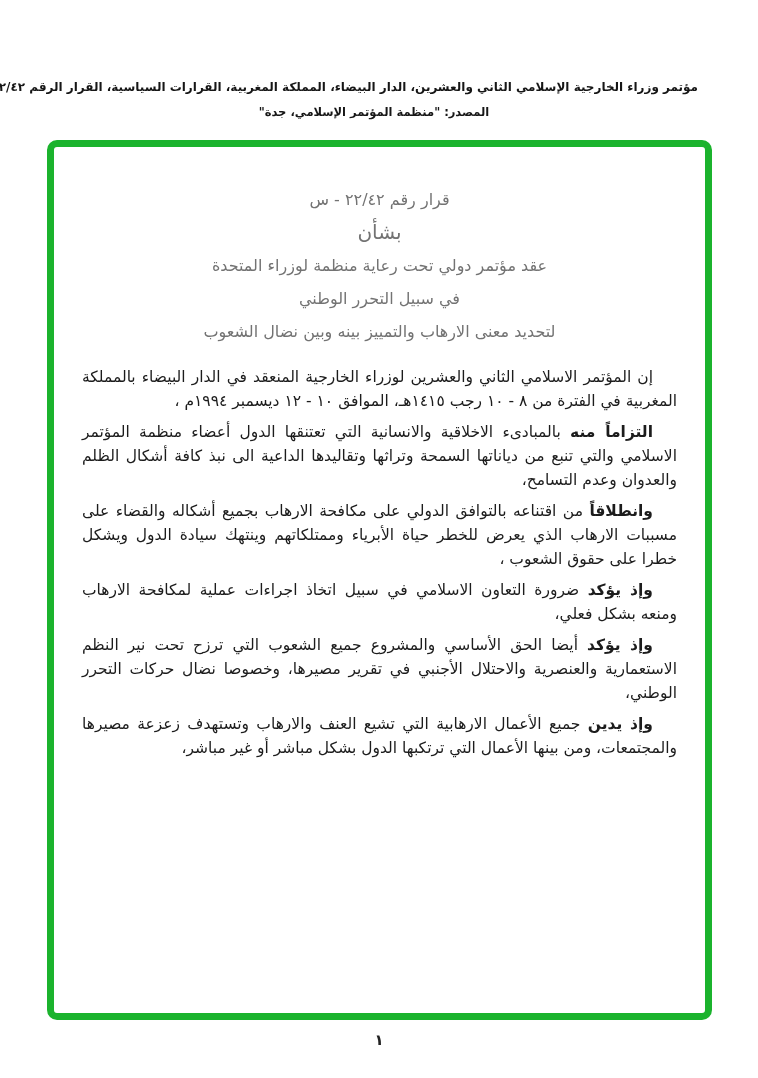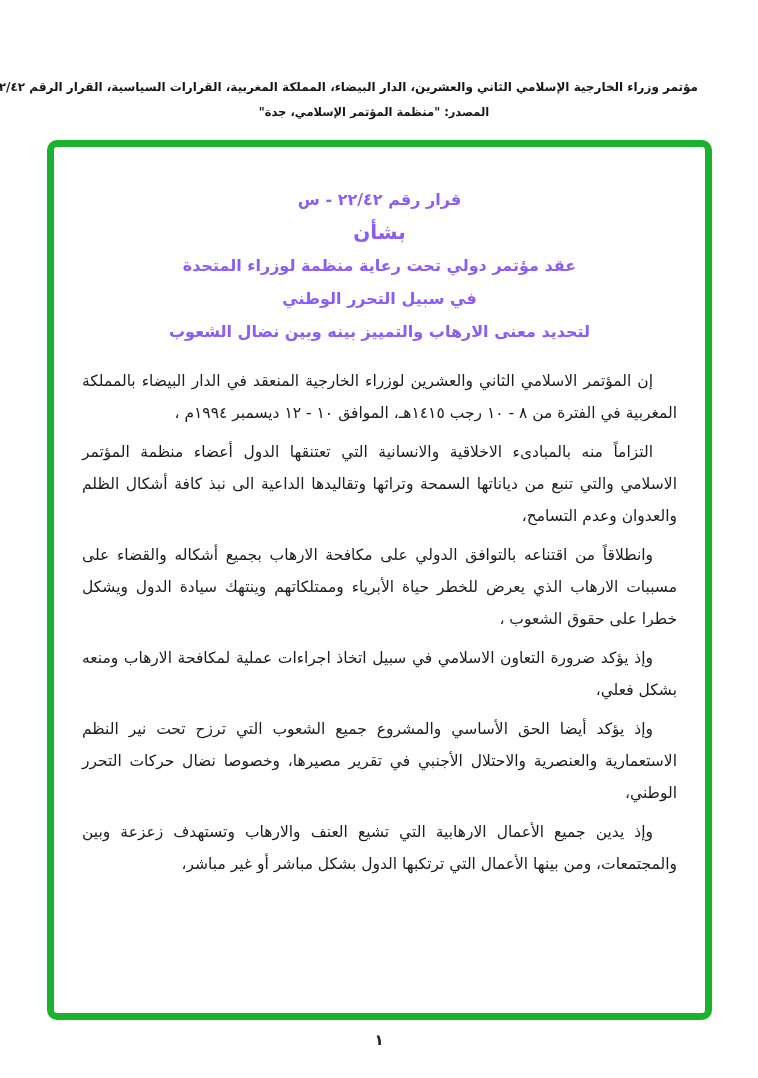--- a/index.html
+++ b/index.html
@@ -38,38 +38,38 @@
     width:665px;height:880px;
     box-sizing:border-box;
     border:7px solid #1bb32d;
     border-radius:10px;
     padding:36px 28px 0 28px;
     direction:rtl;
     background:#ffffff;
   }
   .doc-title{
     text-align:center;
-    font-weight:bold;
+    font-weight:normal;
     font-size:16px;
     line-height:33px;
-    color:#8b5cf6;
+    color:#737373;
   }
   .doc-title .t-sub{font-size:20px;}
   .doc-body{
     margin-top:17px;
     font-size:15.5px;
-    line-height:32px;
+    line-height:24px;
     text-align:justify;
     color:#1c1c1c;
   }
   .doc-body p{
     margin:0 0 7px 0;
     text-indent:24px; 
   }
-  .lead{font-weight:normal;}
+  .lead{font-weight:bold;}
   .page-number{
     position:absolute;
     top:1031px;left:0;right:0;
     text-align:center;
     font-size:15px;
     font-weight:bold;
     color:#222222;
   }
 </style>
 </head>
@@ -94,20 +94,20 @@
       <div>في سبيل التحرر الوطني</div>
       <div>لتحديد معنى الارهاب والتمييز بينه وبين نضال الشعوب</div>
     </div>
 
     <div class="doc-body">
       <p><span class="lead"></span><span>إن المؤتمر الاسلامي الثاني والعشرين لوزراء الخارجية المنعقد في الدار البيضاء بالمملكة المغربية في الفترة من ٨ - ١٠ رجب ١٤١٥هـ، الموافق ١٠ - ١٢ ديسمبر ١٩٩٤م ،</span></p>
       <p><span class="lead">التزاماً منه</span><span> بالمبادىء الاخلاقية والانسانية التي تعتنقها الدول أعضاء منظمة المؤتمر الاسلامي والتي تنبع من دياناتها السمحة وتراثها وتقاليدها الداعية الى نبذ كافة أشكال الظلم والعدوان وعدم التسامح،</span></p>
       <p><span class="lead">وانطلاقاً</span><span> من اقتناعه بالتوافق الدولي على مكافحة الارهاب بجميع أشكاله والقضاء على مسببات الارهاب الذي يعرض للخطر حياة الأبرياء وممتلكاتهم وينتهك سيادة الدول ويشكل خطرا على حقوق الشعوب ،</span></p>
       <p><span class="lead">وإذ يؤكد</span><span> ضرورة التعاون الاسلامي في سبيل اتخاذ اجراءات عملية لمكافحة الارهاب ومنعه بشكل فعلي،</span></p>
       <p><span class="lead">وإذ يؤكد</span><span> أيضا الحق الأساسي والمشروع جميع الشعوب التي ترزح تحت نير النظم الاستعمارية والعنصرية والاحتلال الأجنبي في تقرير مصيرها، وخصوصا نضال حركات التحرر الوطني،</span></p>
-      <p><span class="lead">وإذ يدين</span><span> جميع الأعمال الارهابية التي تشيع العنف والارهاب وتستهدف زعزعة وبين والمجتمعات، ومن بينها الأعمال التي ترتكبها الدول بشكل مباشر أو غير مباشر،</span></p>
+      <p><span class="lead">وإذ يدين</span><span> جميع الأعمال الارهابية التي تشيع العنف والارهاب وتستهدف زعزعة مصيرها والمجتمعات، ومن بينها الأعمال التي ترتكبها الدول بشكل مباشر أو غير مباشر،</span></p>
     </div>
 
   </div>
 
   <div class="page-number">١</div>
 
 </div>
 
 </body></html>

